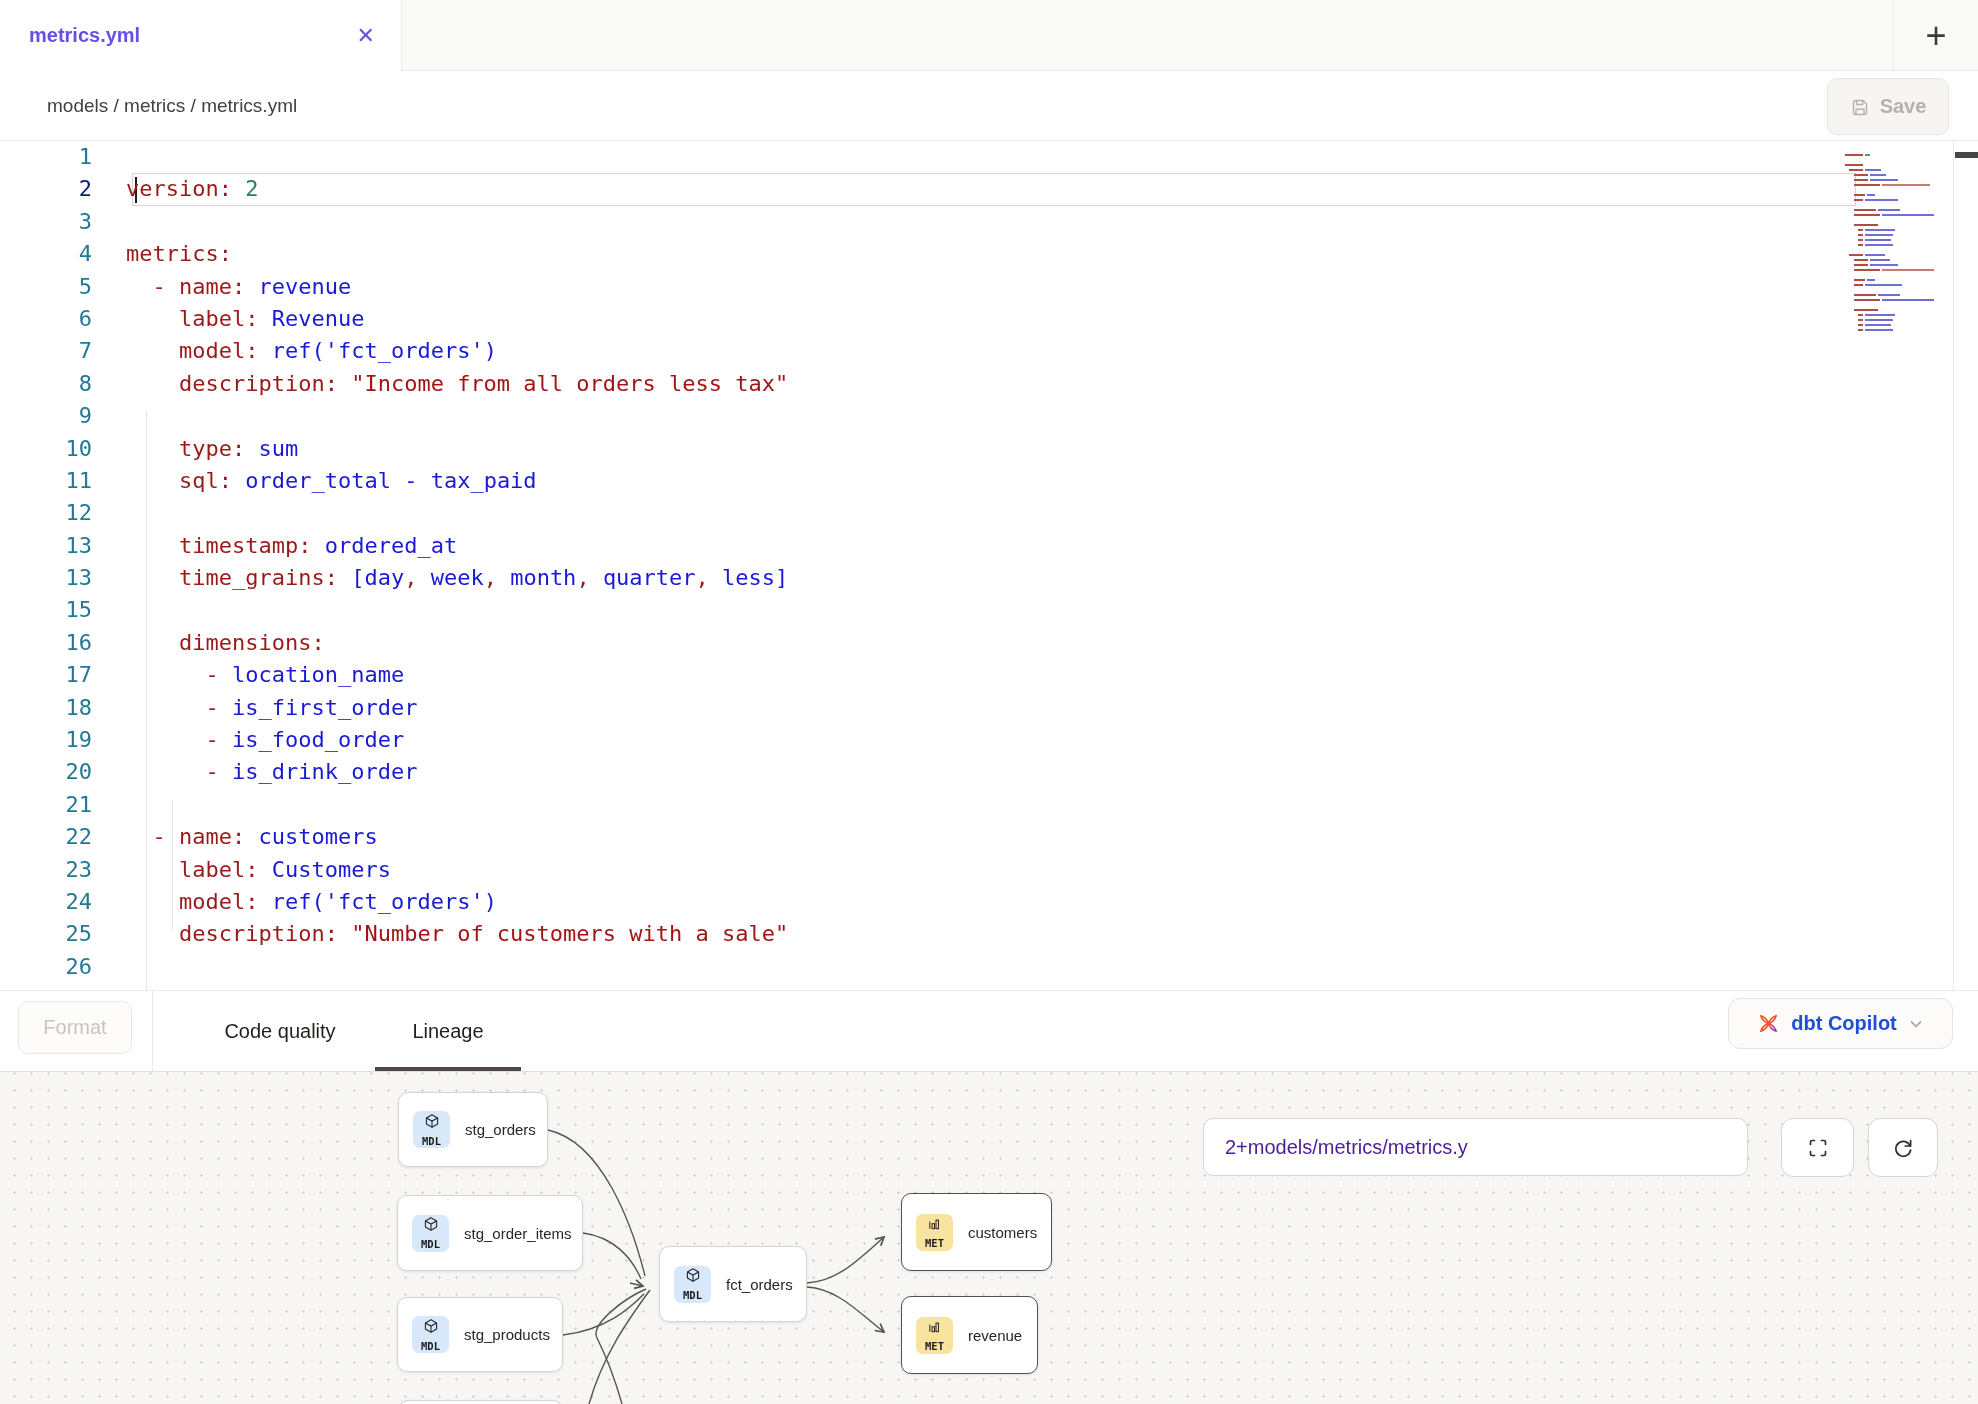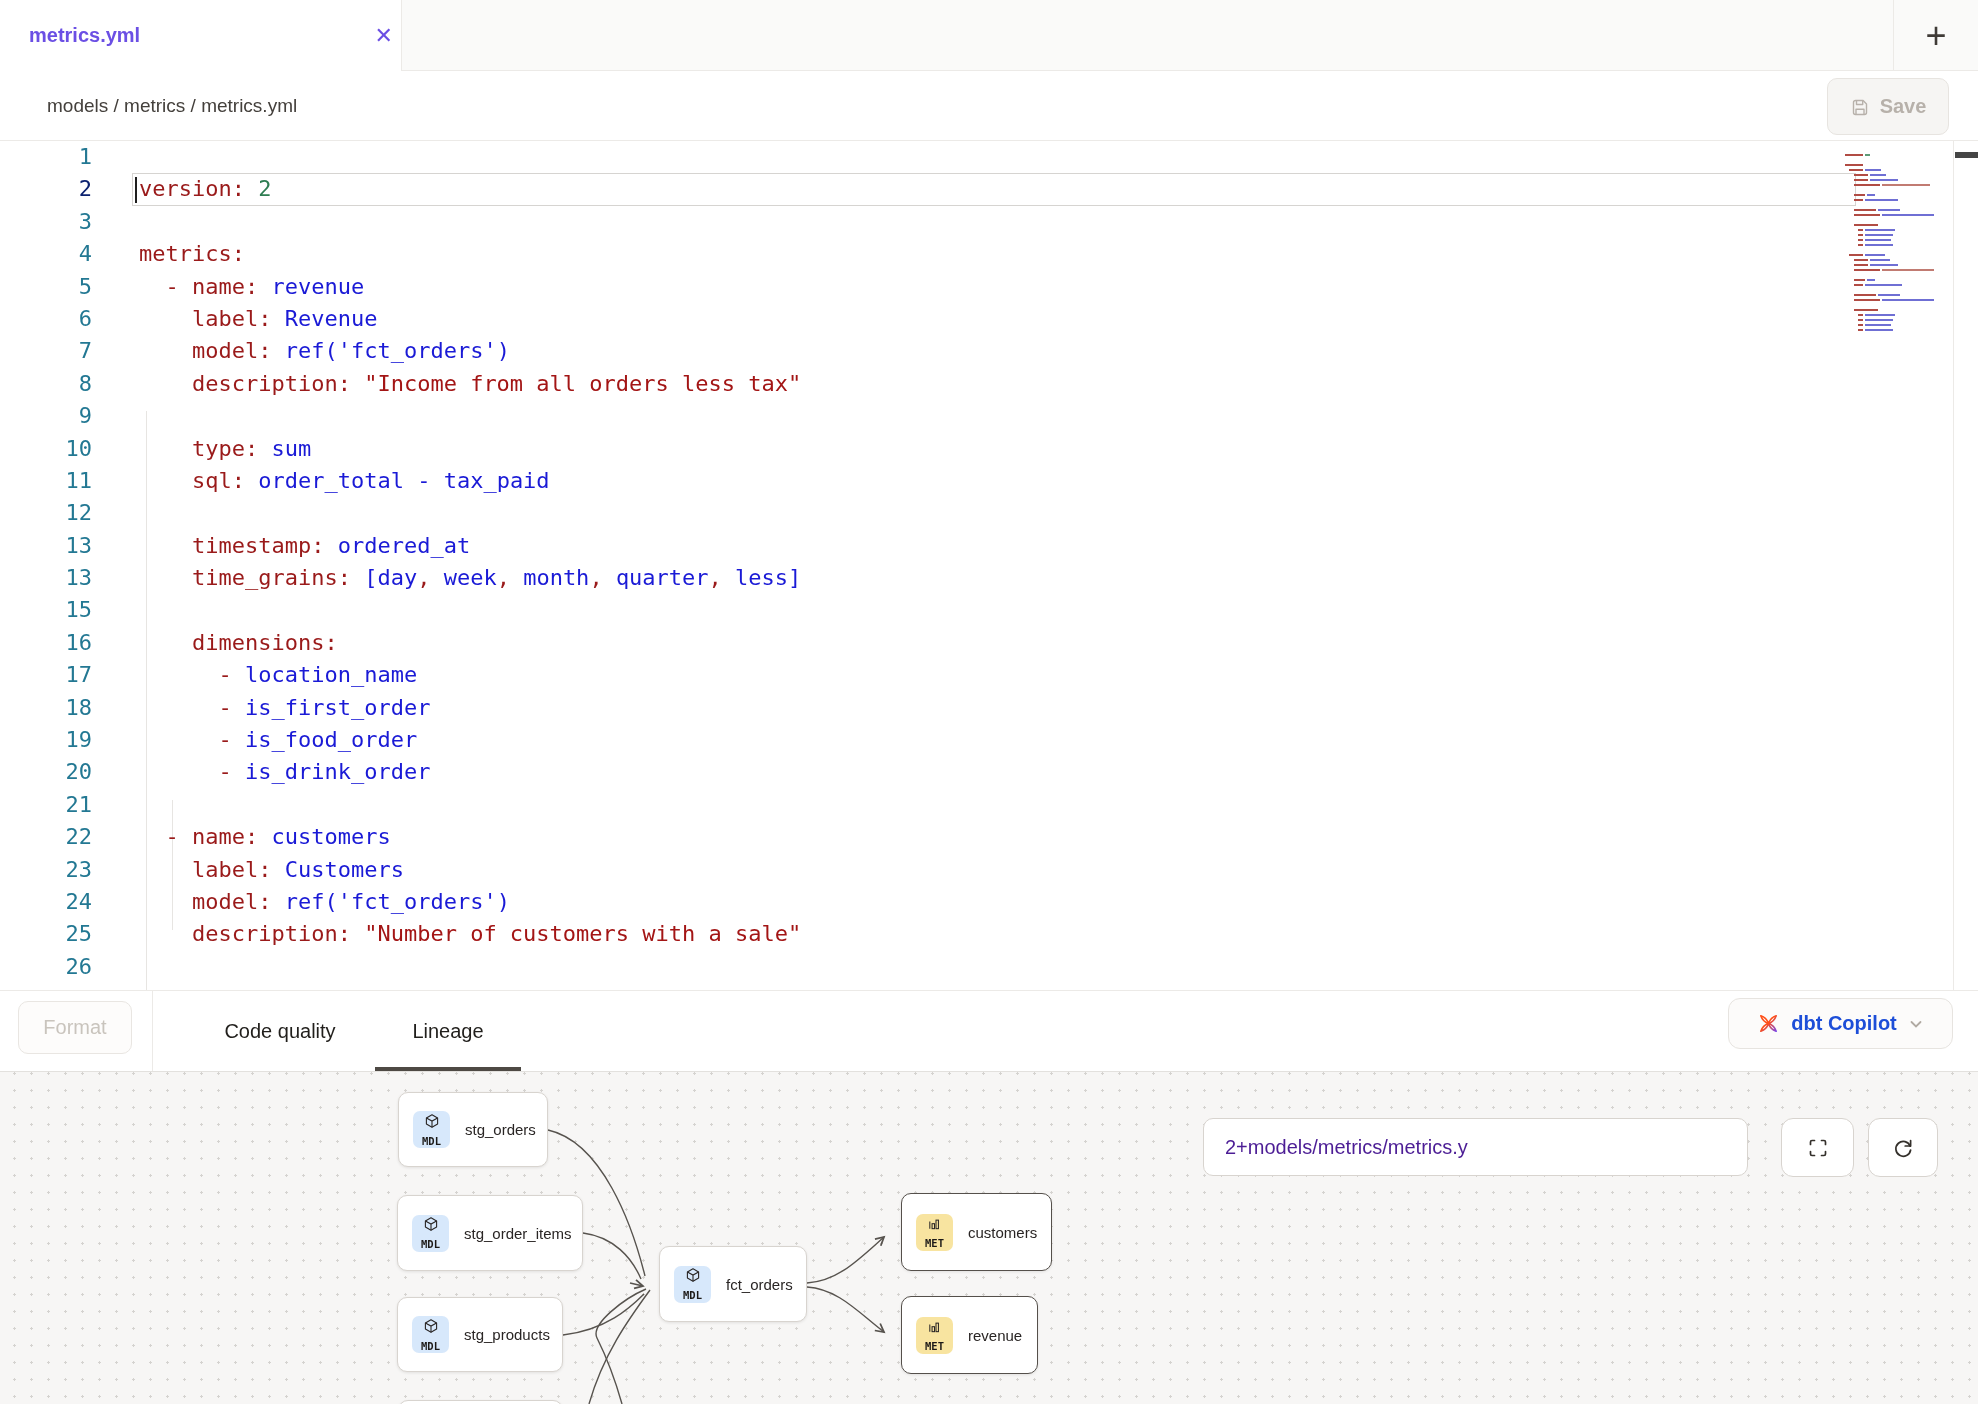--- a/index.html
+++ b/index.html
@@ -7,38 +7,38 @@
     --c-gutter:#237893; --c-gutter-active:#0b216f; --badge-mdl:#d7e8fb; --badge-met:#f8e4a0;
     --canvas-bg:#f7f6f5; --canvas-dot:#d5d3d0; --edge:#57534e; --hairline:#eceae7; --btn-border:#d8d4cf;
   }
   *{box-sizing:border-box;margin:0;padding:0}
   html,body{width:1978px;height:1404px;overflow:hidden;background:#fff;
     font-family:"Liberation Sans",sans-serif;color:#292524;}
   #app{position:relative;width:1978px;height:1404px}
 
   
   #tabbar{position:absolute;left:0;top:0;width:1978px;height:71px;background:#fafaf9;border-bottom:1px solid var(--hairline);display:flex}
-  #active-tab{width:402px;height:71px;background:#fff;border-right:1px solid var(--hairline);display:flex;align-items:center;justify-content:space-between;padding:0 8px 0 29px}
+  #active-tab{width:402px;height:71px;background:#fff;border-right:1px solid var(--hairline);display:flex;align-items:center;justify-content:space-between;padding:0 26px 0 29px}
   #active-tab .t{color:var(--accent);font-size:20px;font-weight:600}
   #active-tab .x{color:var(--accent);font-size:22px;font-weight:400;cursor:pointer;line-height:1}
   #tab-spacer{flex:1}
   #new-tab{width:85px;height:71px;border-left:1px solid var(--hairline);display:flex;align-items:center;justify-content:center;font-size:36px;font-weight:200;color:#3f3b37;cursor:pointer}
 
   
   #crumbrow{position:absolute;left:0;top:71px;width:1978px;height:70px;background:#fff;border-bottom:1px solid var(--hairline)}
   #breadcrumb{position:absolute;left:47px;top:0;height:70px;display:flex;align-items:center;font-size:19px;color:#44403c}
   #save-btn{position:absolute;right:29px;top:7px;width:122px;height:57px;border-radius:10px;background:#f6f5f3;border:1px solid #e7e4e0;display:flex;align-items:center;justify-content:center;gap:10px;color:#b7b1aa;font-size:20px;font-weight:600}
 
   
   #editor{position:absolute;left:0;top:141px;width:1978px;height:849px;background:#fff;overflow:hidden;
     font-family:"DejaVu Sans Mono",monospace;font-size:22px}
   #gutter{position:absolute;left:0;top:0;width:92px;text-align:right}
   #gutter .ln{height:32.4px;line-height:32.4px;color:var(--c-gutter)}
   #gutter .ln.active{color:var(--c-gutter-active)}
-  #code-lines{position:absolute;left:139px;top:0}
+  #code-lines{position:absolute;left:126px;top:0}
   #code-lines .cl{height:32.4px;line-height:32.4px;white-space:pre}
   .tk-k,.tk-p{color:var(--c-key)} .tk-v{color:var(--c-val)} .tk-n{color:var(--c-num)} .tk-s{color:var(--c-str)}
   .guide{position:absolute;width:1px;background:#e7e5e2}
   #cur-line{position:absolute;left:132px;top:32.4px;width:1724px;height:33px;border:1px solid #d6d4d1}
   #caret{position:absolute;left:135px;top:36px;width:2px;height:26px;background:#1f1f1f}
   #minimap{position:absolute;left:1845px;top:8px;width:108px}
   .mrow{height:2px;margin-bottom:3px;white-space:nowrap}
   .mrow i{display:inline-block;height:2px;margin-right:2px;vertical-align:top}
   .m-r{background:#b14c44}.m-b{background:#6f6fd4}.m-g{background:#5d9b77}.m-s{background:#c17b72}
   #mm-sep{position:absolute;left:1953px;top:0;height:849px;width:1px;background:var(--hairline)}

